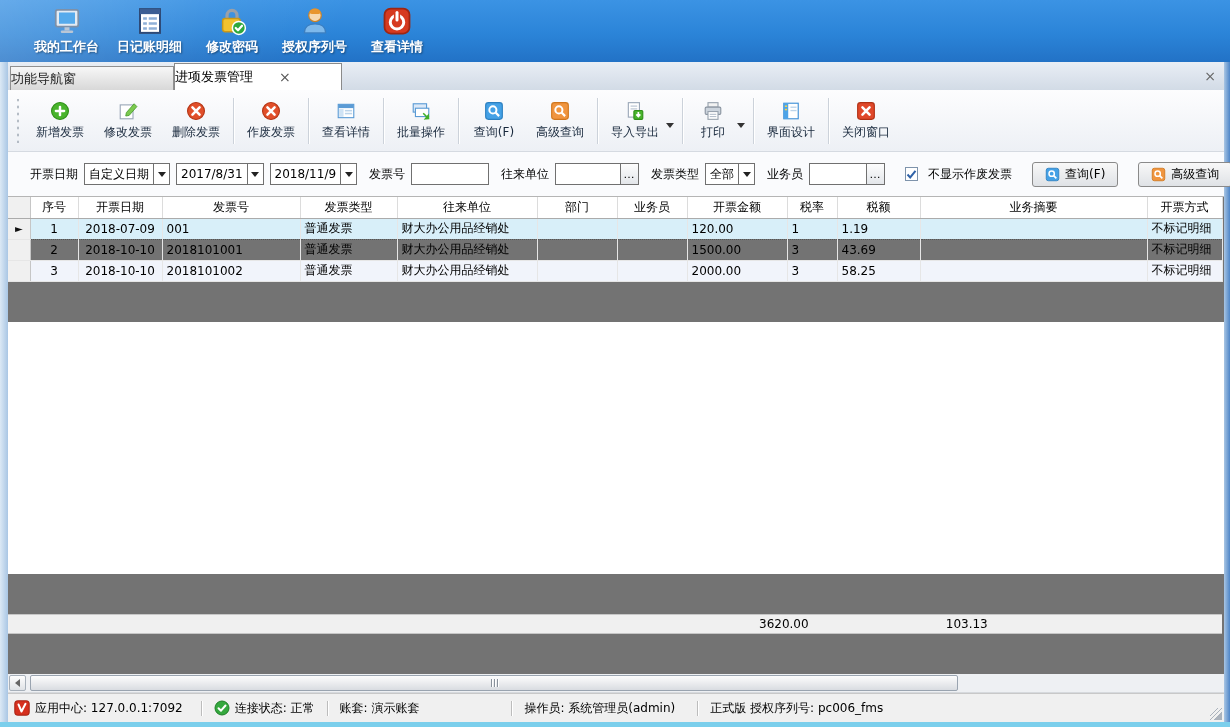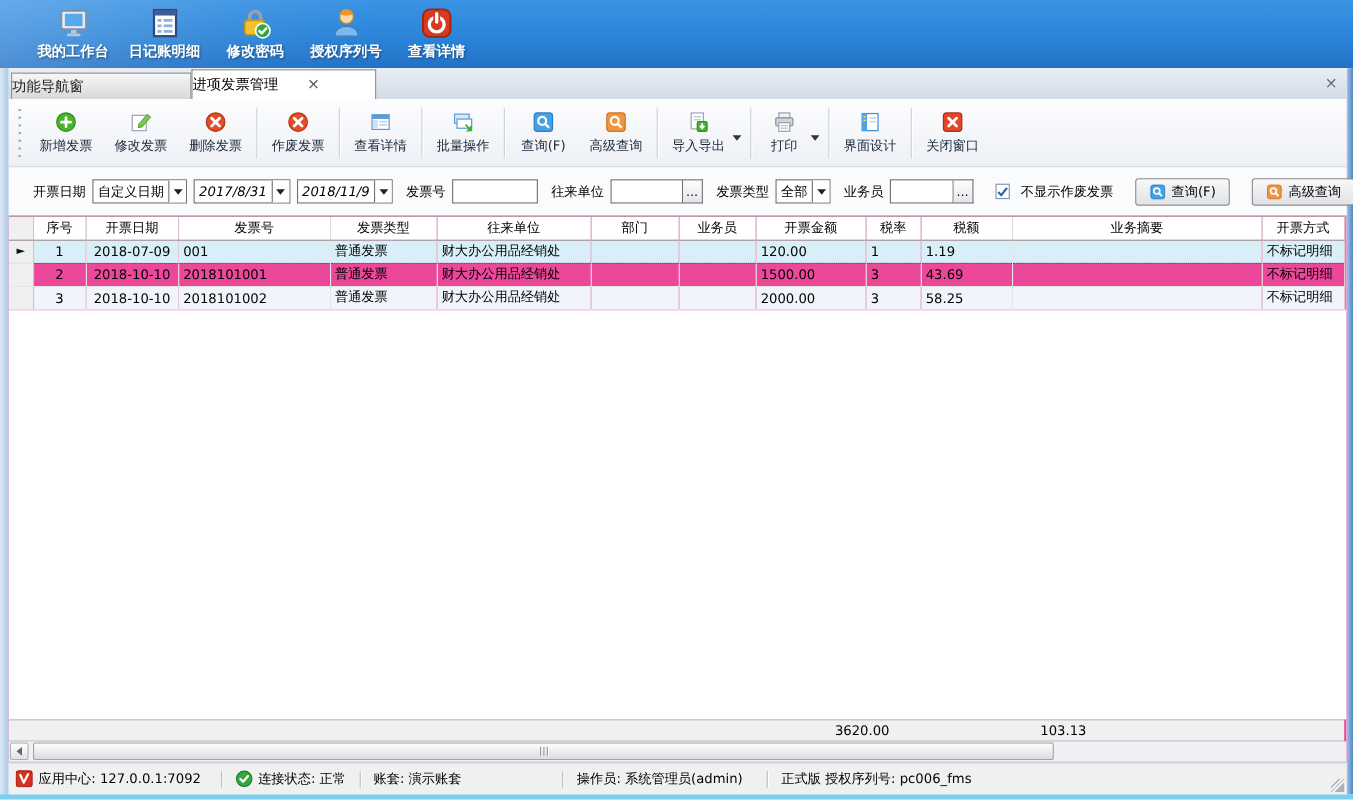--- a/index.html
+++ b/index.html
@@ -70,36 +70,36 @@
               border-left:4px solid transparent; border-right:4px solid transparent; border-top:5px solid #333; }
   .tb-sep { width:1px; height:46px; background:#ccd2da; box-shadow:1px 0 0 #fff; margin:0 3px; }
 
   
   .filter-bar { height:44px; flex:0 0 auto; background:#fafbfd; display:flex; align-items:center; padding-left:16px; gap:6px; white-space:nowrap; }
   .f-label { color:#000; margin-left:6px; }
   .select { height:22px; background:#fff; border:1px solid #707070; display:flex; align-items:center; cursor:pointer; }
   .select-text { flex:1; padding:0 4px; overflow:hidden; }
   .select-caret { width:16px; height:100%; border-left:1px solid #707070; display:flex; align-items:center; justify-content:center; background:#fff; }
   .select-caret::after { content:""; width:0; height:0; border-left:4px solid transparent; border-right:4px solid transparent; border-top:5px solid #222; }
-  .w90{width:92px;} .w84{width:104px;font-style:italic;} .w62{width:62px;align-items:center;}
+  .w90{width:92px;} .w84{width:104px;} .w62{width:62px;align-items:center;}
   .text-input { height:22px; border:1px solid #707070; background:#fff; padding:0 4px; font:inherit; outline:none; }
   .inp76{width:78px;} .inp68{width:66px;} .inp60{width:58px;}
   .combo { display:flex; align-items:stretch; height:22px; }
   .browse-btn { width:18px; border:1px solid #707070; border-left:none; background:linear-gradient(180deg,#fdfdfd,#e3e6ea);
                 display:flex; align-items:center; justify-content:center; font-size:11px; line-height:1; cursor:pointer; letter-spacing:1px; }
   .checkbox { width:14px; height:14px; border:1px solid #7e93ab; background:#fff; display:inline-flex; align-items:center; justify-content:center; margin-left:14px; cursor:pointer; }
   .checkbox svg { visibility:hidden; }
   .checkbox[data-checked="true"] svg { visibility:visible; }
   .cb-label { margin-left:4px; }
   .f-btn { height:25px; margin-left:14px; padding:0 12px; display:inline-flex; align-items:center; gap:5px;
            background:linear-gradient(180deg,#f8f8f8,#dfe2e6); border:1px solid #8a8a8a; border-radius:3px; cursor:pointer; }
   .f-btn .f-ico { width:15px; height:15px; display:block; }
 
   
-  .grid-wrap { flex:1 1 auto; display:flex; flex-direction:column; border-top:1px solid #b5b5b5; overflow:hidden; background:#ec4899; }
+  .grid-wrap { flex:1 1 auto; display:flex; flex-direction:column; border-top:1px solid #b5b5b5; overflow:hidden; background:#737373;gap:40px; }
   table.grid { border-collapse:collapse; table-layout:fixed; width:1214px; flex:0 0 auto; }
   .grid col.c-ind{width:22px;} .grid col.c0{width:48px;} .grid col.c1{width:84px;} .grid col.c2{width:138px;}
   .grid col.c3{width:97px;} .grid col.c4{width:140px;} .grid col.c5{width:80px;} .grid col.c6{width:70px;}
   .grid col.c7{width:100px;} .grid col.c8{width:50px;} .grid col.c9{width:83px;} .grid col.c10{width:227px;} .grid col.c11{width:75px;}
   .grid th { height:21px; font-weight:normal; background:#fff; border-right:1px solid #dcdcdc; border-bottom:1px solid #ababab; text-align:center; overflow:hidden; white-space:nowrap; }
   .grid th.ind, .grid td.ind { background:#f0f0f0; border-right:1px solid #c6c6c6; text-align:center; font-size:10px; color:#111; }
   .grid td { height:21px; padding:0 4px; border-right:1px solid #e6e6e6; border-bottom:1px solid #e6e6e6; overflow:hidden; white-space:nowrap; }
   .grid td.ctr { text-align:center; padding:0 2px; }
   .grid tr.sel td:not(.ind) { background:#d8eff9; border-top:1px dotted #555; border-bottom:1px dotted #555; }
   .grid tr.alt td:not(.ind) { background:#f1f4fb; }

